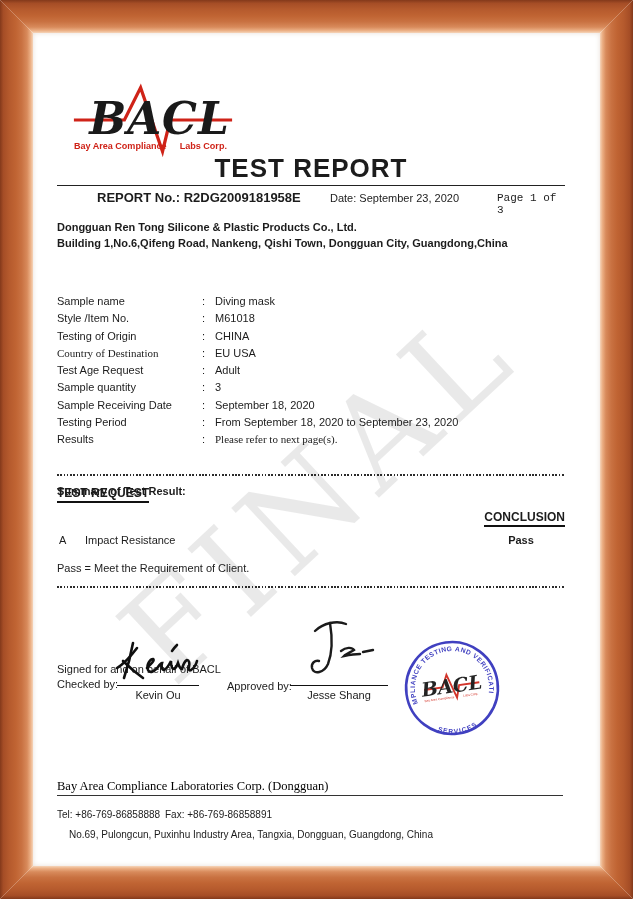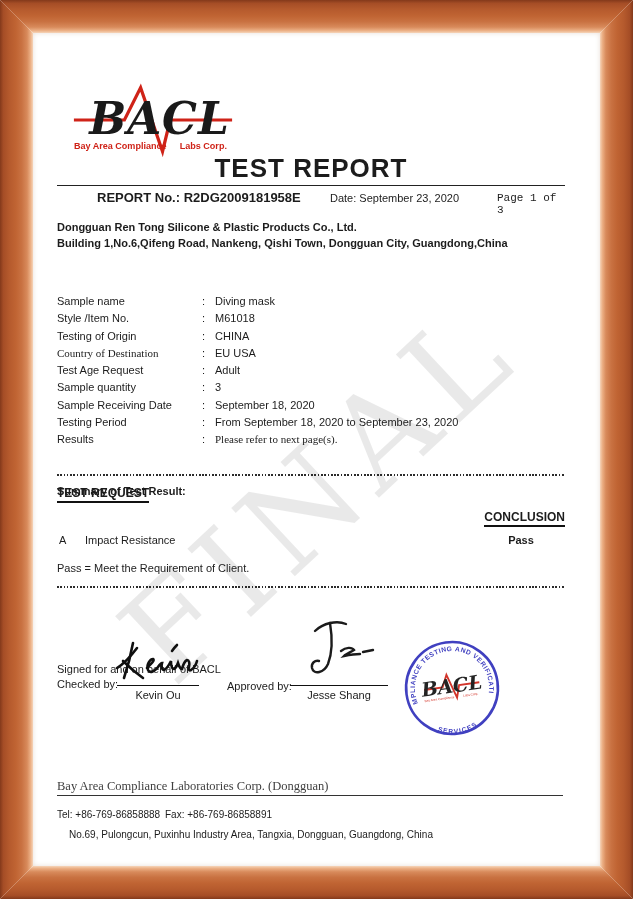--- a/index.html
+++ b/index.html
@@ -36,21 +36,21 @@
   .title{top:120px;left:0;width:100%;text-align:center;font-size:26px;font-weight:bold;letter-spacing:1px;}
   .rule{top:152px;left:0;width:100%;border-top:1.6px solid #222;height:0;}
   .dotted{left:0;width:100%;height:2px;
     background:repeating-linear-gradient(90deg,#2b2b2b 0,#2b2b2b 1.6px,transparent 1.6px,transparent 3.3px);}
   .field-label{left:0;}
   .field-colon{left:145px;}
   .field-value{left:158px;}
   .uhead{font-size:12px;font-weight:bold;border-bottom:2px solid #111;padding-bottom:1px;}
   .sigline{border-top:1.5px solid #111;height:0;}
   .signame{font-size:11px;text-align:center;}
-  .flcompany{font-family:"Liberation Serif",serif;font-size:12.5px;color:#404040;
+  .flcompany{font-family:"Liberation Serif",serif;font-size:12.5px;color:#000000;
      border-bottom:1.2px solid #333;padding-bottom:1px;}
   .stamp{opacity:.92;transform:rotate(-8deg);}
 </style>
 </head>
 <body>
 
 <div class="frame">
   <div class="fbar f-top"></div>
   <div class="fbar f-bottom"></div>
   <div class="fbar f-left"></div>

